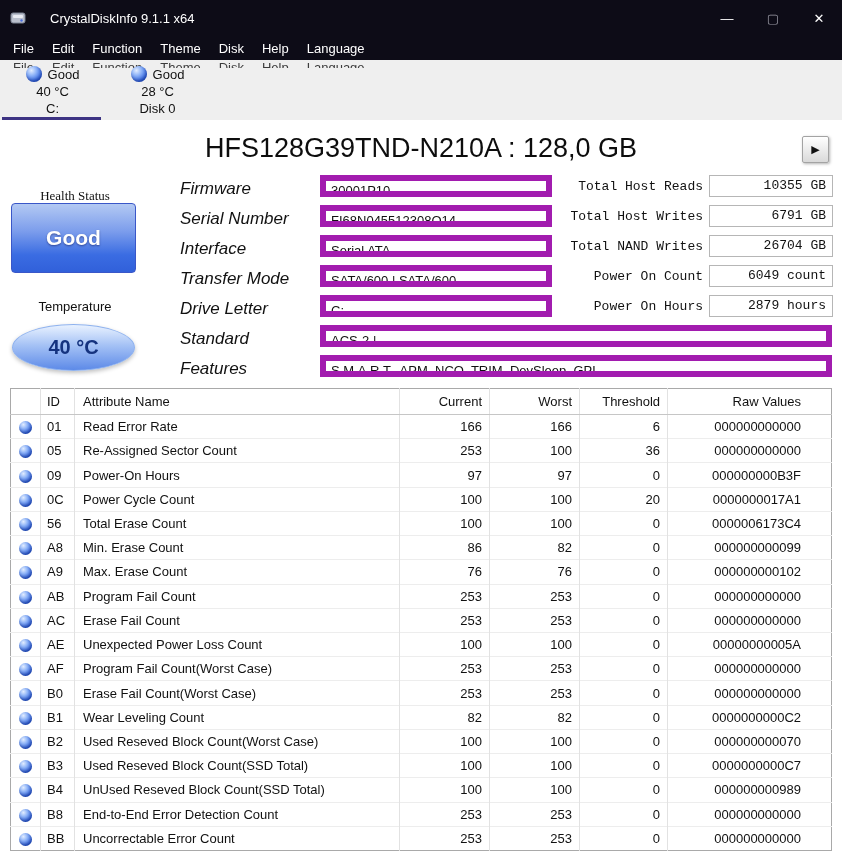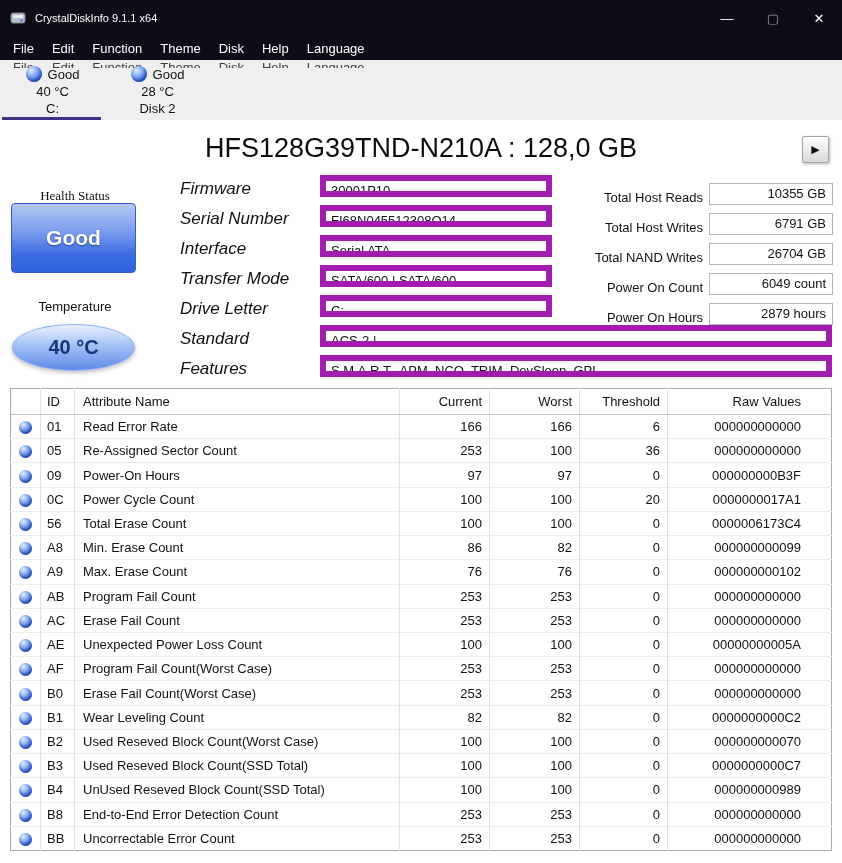--- a/index.html
+++ b/index.html
@@ -2,21 +2,21 @@
 <html><head>
 <meta charset="utf-8">
 <style>
   * { box-sizing: border-box; margin: 0; padding: 0; }
   body { background:#888; font-family:"Liberation Sans","DejaVu Sans",sans-serif; }
   .window { position:relative; width:842px; height:863px; background:#fff; overflow:hidden; }
 
   
   .titlebar { height:36px; background:#0d0c17; display:flex; align-items:center; color:#fff; }
   .app-icon { margin-left:10px; display:flex; align-items:center; }
-  .titlebar-title { margin-left:9px; font-size:11px; }
+  .titlebar-title { margin-left:24px; font-size:13px; }
   .win-controls { margin-left:auto; display:flex; height:100%; }
   .win-btn { width:46px; height:36px; background:transparent; border:none; color:#fff;
              font-size:13px; display:flex; align-items:center; justify-content:center; cursor:default; }
   .win-btn.maximize { color:#9a9aa5; }
 
   
   .menubar { height:24px; background:#0d0c17; color:#fff; display:flex; align-items:center;
              font-size:13px; padding-left:4px; }
   .menu-item { padding:0 9px; cursor:default; }
 
@@ -67,21 +67,21 @@
                 display:flex; align-items:center; justify-content:center; cursor:default; }
 
   .info-fields { position:absolute; top:55px; left:180px; }
   .info-row { height:30px; display:flex; align-items:flex-start; }
   .info-label { width:133px; text-align:left; font-size:17px; color:#111; padding-top:4px;font-style:italic; }
   .info-value { margin-left:7px; width:232px; height:22px; border:6px solid #a21caf; background:#fff;
                 font-size:13px; color:#111; padding:2px 5px 0; white-space:nowrap; overflow:hidden; }
   .info-row:nth-child(6) .info-value, .info-row:nth-child(7) .info-value { width:512px; }
 
   .stats { position:absolute; top:55px; left:548px; }
-  .stat-row { height:30px; display:flex; align-items:flex-end; }
+  .stat-row { height:30px; display:flex; align-items:flex-start;font-family:Liberation Mono, monospace; }
   .stat-label { width:155px; text-align:right; font-size:13px; color:#111; padding-top:4px; }
   .stat-value { margin-left:6px; width:124px; height:22px; border:1px solid #b6b6b6; background:#fff;
                 font-size:13px; color:#111; padding:2px 6px 0; text-align:right; white-space:nowrap; }
 
   
   .smart-wrap { position:absolute; top:268px; left:10px; width:822px; height:463px; }
   table.smart { width:100%; height:100%; border-collapse:collapse; border:1px solid #a9a9a9;
                 font-size:13px; color:#111; table-layout:fixed; }
   .smart th { font-weight:400; border-bottom:1px solid #c6c6c6; height:26px; }
   .smart td { height:23px; }
@@ -141,21 +141,21 @@
         </div>
         <div class="line2">40 °C</div>
         <div class="line3">C:</div>
       </div>
         <div class="disk-tile">
         <div class="line1">
           <span class="orb"></span>
           <span>Good</span>
         </div>
         <div class="line2">28 °C</div>
-        <div class="line3">Disk 2</div>
+        <div class="line3">Disk 0</div>
       </div>
       </div>
   </div>
 
   <div class="main">
 
     <div class="drive-title">HFS128G39TND-N210A : 128,0 GB</div>
     <button class="next-btn">
       <span>▶</span>
     </button>

